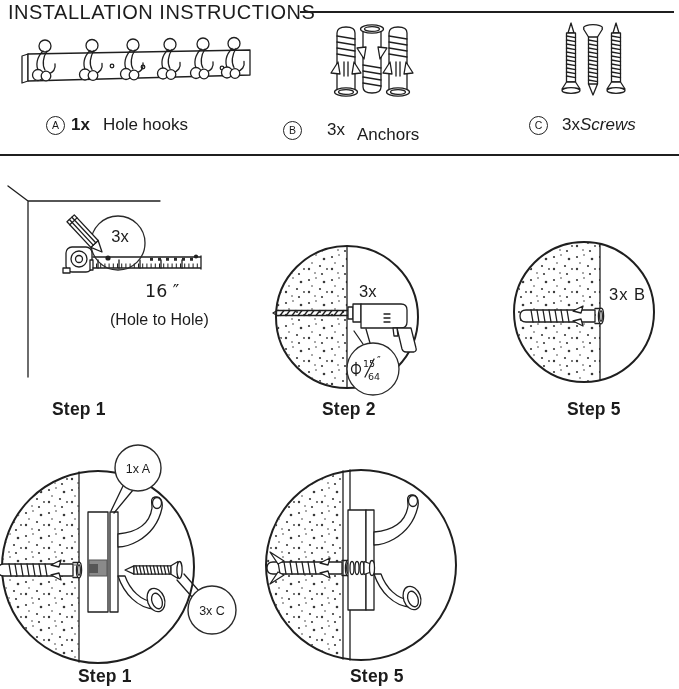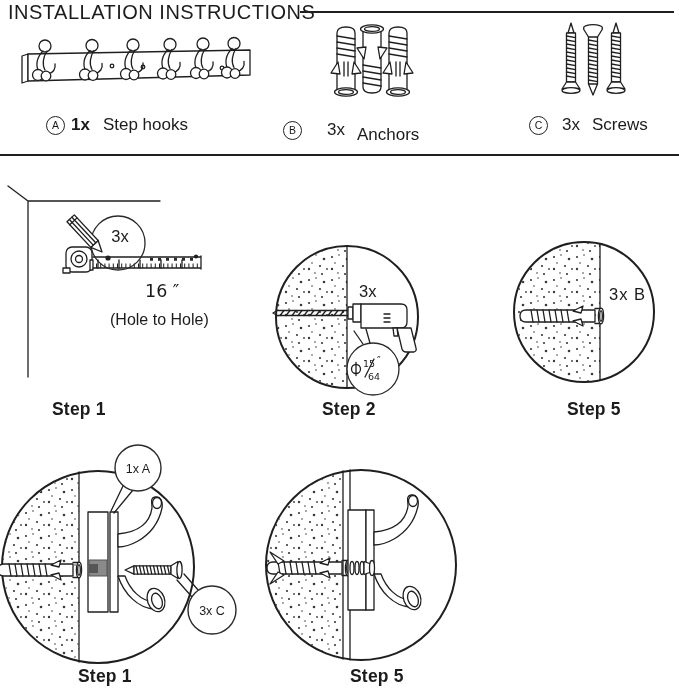--- a/index.html
+++ b/index.html
@@ -124,31 +124,31 @@
 
   <svg class="abs" style="left:556px;top:18px;" width="80" height="82" viewBox="0 0 80 82">
     <use href="#screwV" transform="translate(15,2)"></use>
     <use href="#screwVh" transform="translate(37,2)"></use>
     <use href="#screwV" transform="translate(60,2)"></use>
   </svg>
 
   <div class="abs part-label" style="left:46px;top:115px;">
     <span class="badge">A</span>
     <span style="margin-left:6px;font-weight:bold;">1x</span>
-    <span style="margin-left:13px;">Step hooks</span>
+    <span style="margin-left:13px;">Hole hooks</span>
   </div>
   <div class="abs part-label" style="left:283px;top:115px;">
     <span class="badge">B</span>
     <span style="margin-left:25px;">3x</span>
     <span style="margin-left:12px;margin-top:10px;">Anchors</span>
   </div>
   <div class="abs part-label" style="left:529px;top:115px;">
     <span class="badge">C</span>
     <span style="margin-left:14px;">3x</span>
-    <span style="margin-left:12px;">Screws</span>
+    <span style="margin-left:0;font-style:italic;">Screws</span>
   </div>
 
   <div class="abs rule" style="left:0;top:154px;width:679px;"></div>
 
   <svg class="abs" style="left:0;top:180px;" width="230" height="215" viewBox="0 0 230 215">
     <g>
       <path class="ln" d="M8,6 L28,21 M28,21 L160,21 M28,21 L28,197" stroke-width="1.5"></path>
     </g>
     <g>
       <rect class="lnf" x="66" y="67" width="26" height="25" rx="6"></rect>

